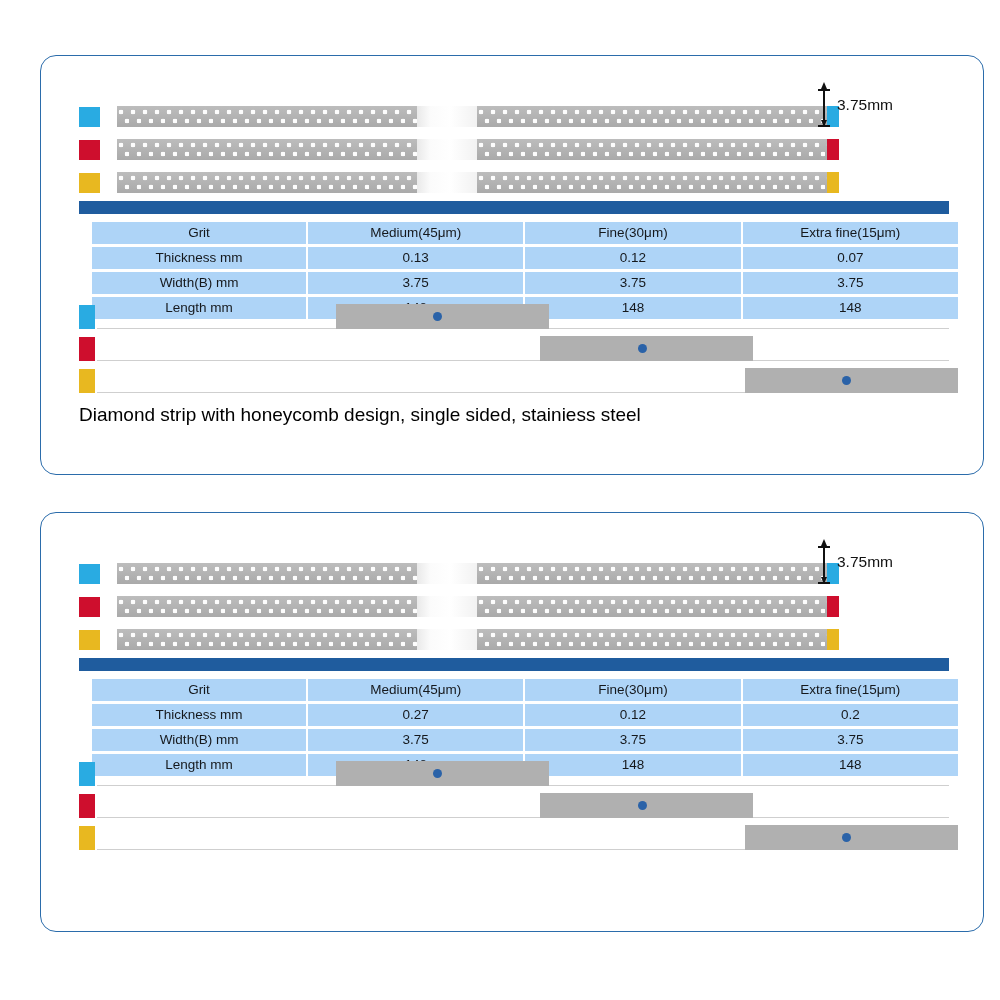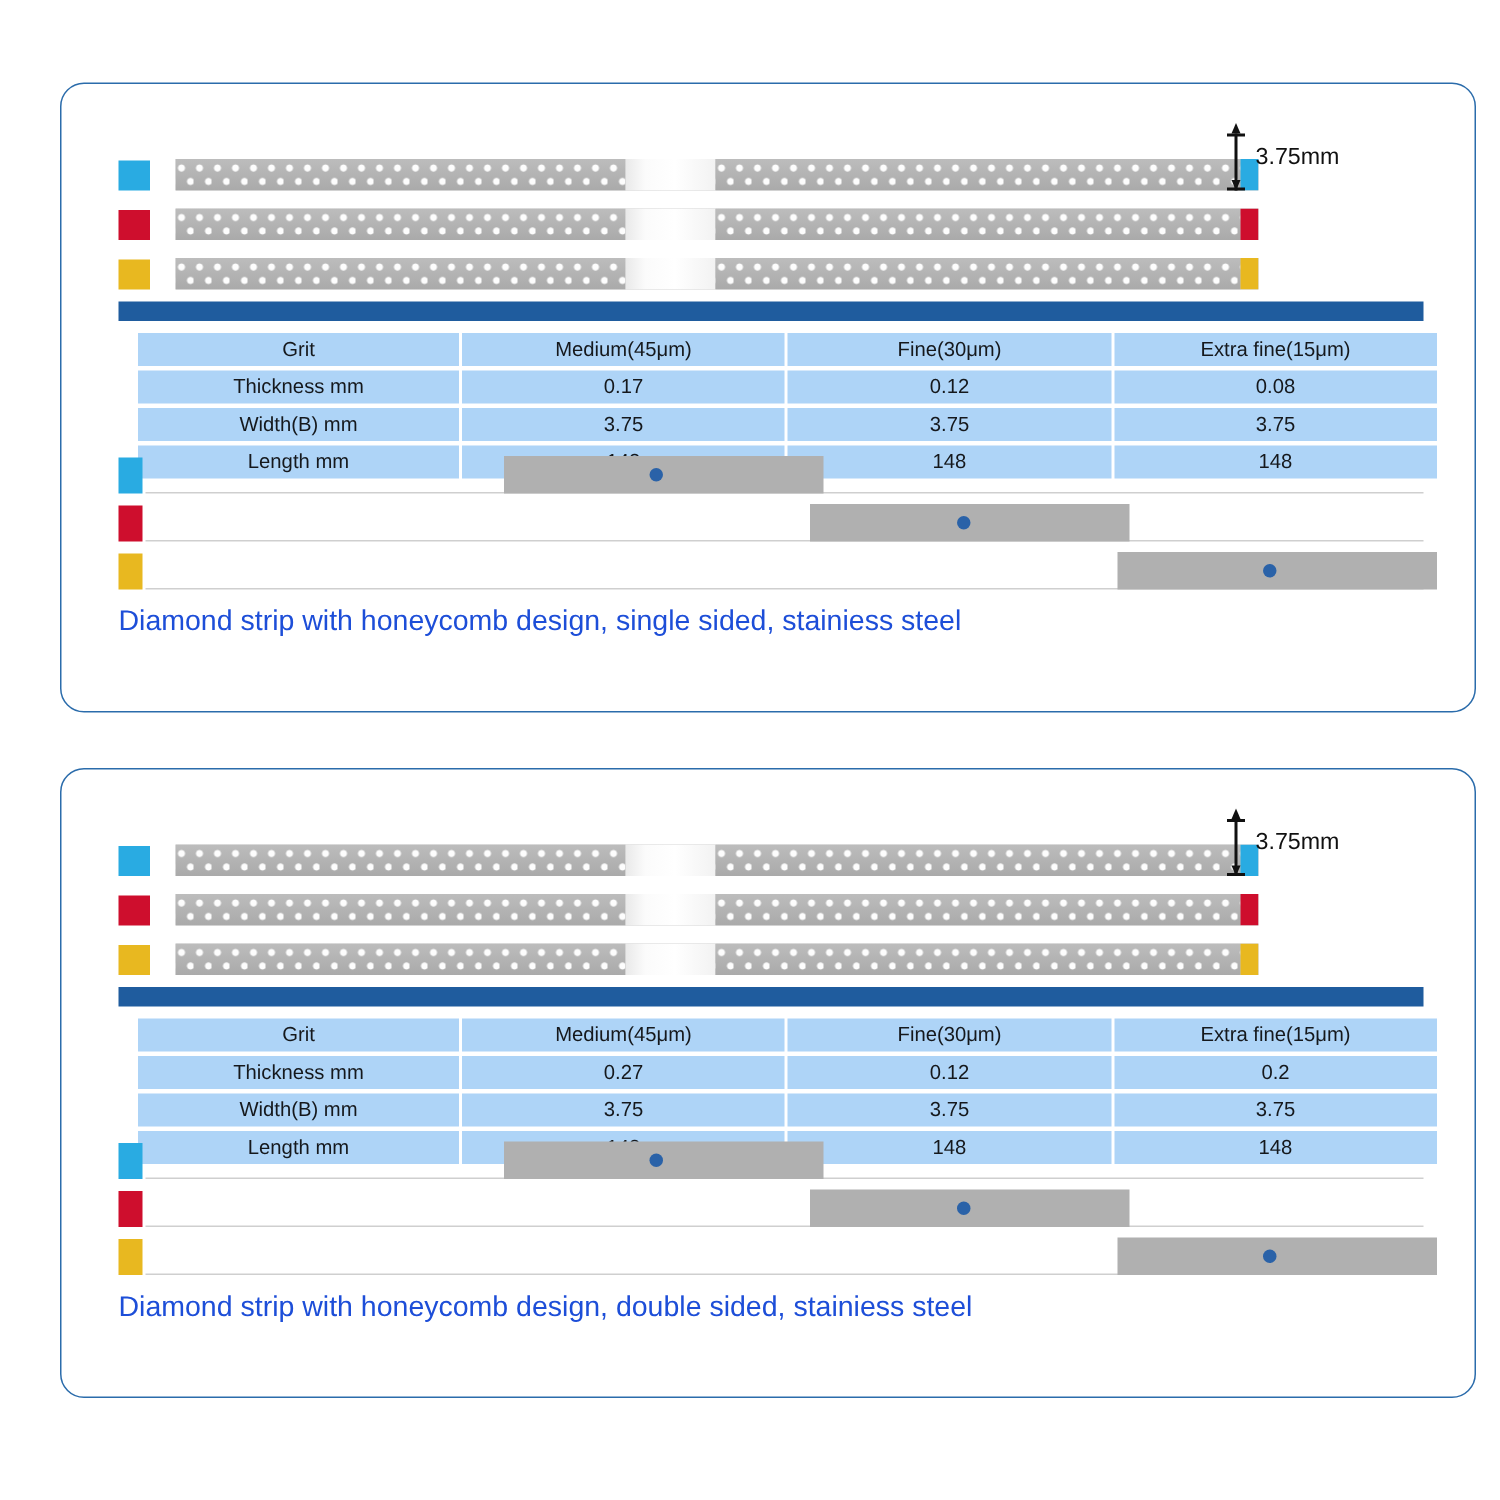--- a/index.html
+++ b/index.html
@@ -126,21 +126,21 @@
     position:absolute;top:1px;height:25px;background:#b0b0b0;
   }
   .grit-dot{
     position:absolute;top:9px;width:9px;height:9px;border-radius:50%;
     background:#2a62a8;
   }
 
   
   .caption{
     position:absolute;left:38px;top:348px;
-    font-size:19px;color:#1d4ed8;white-space:nowrap;
+    font-size:19px;color:#000000;white-space:nowrap;
   }
 </style>
 </head>
 <body>
 
 <div class="page">
 
   <div class="card" id="card-1">
     <div class="card-inner">
 
@@ -188,23 +188,23 @@
       <table class="spec-table">
         <tbody>
           <tr>
             <td class="c0">Grit</td>
             <td>Medium(45μm)</td>
             <td>Fine(30μm)</td>
             <td>Extra fine(15μm)</td>
           </tr>
           <tr>
             <td class="c0">Thickness mm</td>
-            <td>0.17</td>
+            <td>0.13</td>
             <td>0.12</td>
-            <td>0.08</td>
+            <td>0.07</td>
           </tr>
           <tr>
             <td class="c0">Width(B) mm</td>
             <td>3.75</td>
             <td>3.75</td>
             <td>3.75</td>
           </tr>
           <tr>
             <td class="c0">Length mm</td>
             <td>148</td>
@@ -326,17 +326,16 @@
           <div class="grit-dot" style="left: 558.78px; background: rgb(42, 98, 168);"></div>
         </div>
         <div class="grit-row g2">
           <div class="grit-swatch" style="background: rgb(232, 184, 32);"></div>
           <div class="grit-track" style="width: 852px;"></div>
           <div class="grit-fill" style="left: 665.52px; width: 213px; background: rgb(176, 176, 176);"></div>
           <div class="grit-dot" style="left: 763.26px; background: rgb(42, 98, 168);"></div>
         </div>
       </div>
 
-      <div class="caption">Diamond strip with honeycomb design, double sided, stainiess steel</div>
     </div>
   </div>
 
 </div>
 
 </body></html>

